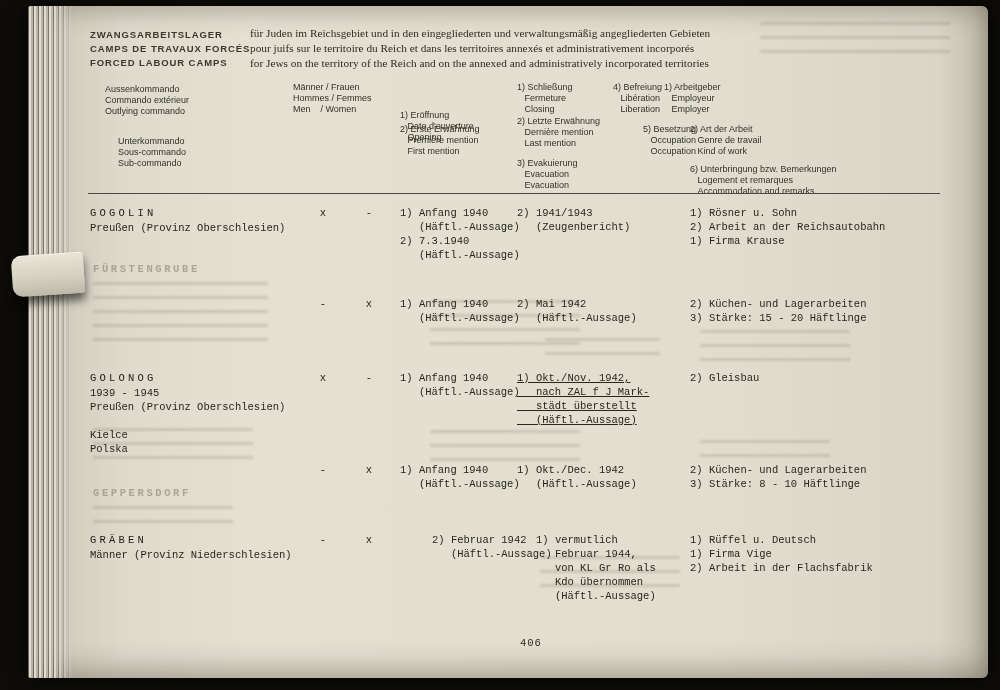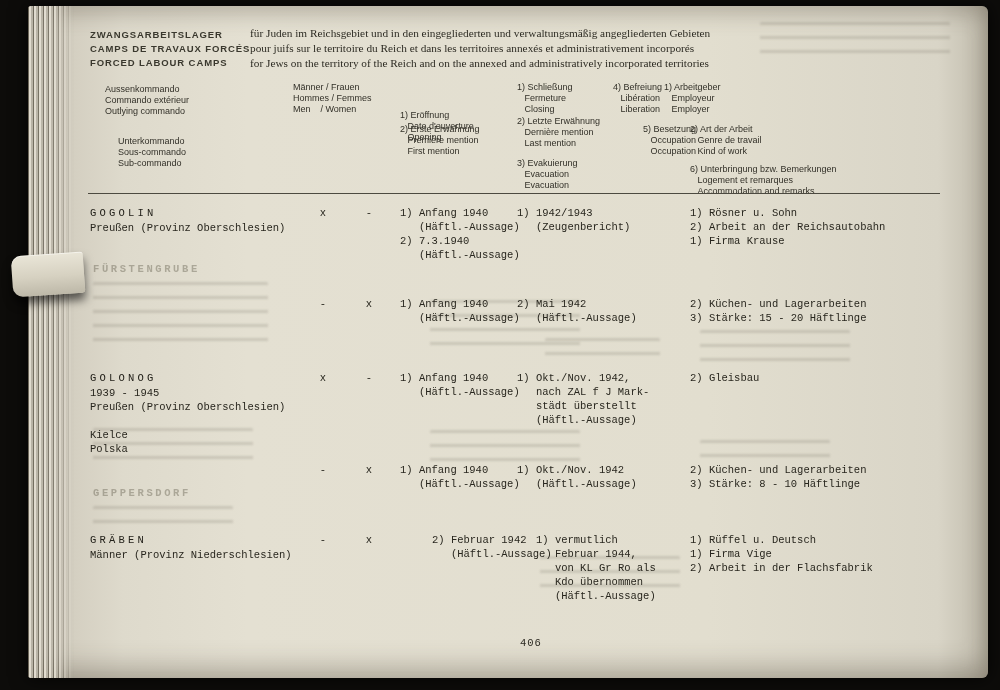--- a/index.html
+++ b/index.html
@@ -145,21 +145,21 @@
 
   <div class="row" style="top:206px;">
     <div class="cell camp" style="left:90px;top:0;">GOGOLIN</div>
     <div class="cell" style="left:90px;top:15px;">Preußen (Provinz Oberschlesien)</div>
     <div class="cell mark" style="left:316px;top:0;">x</div>
     <div class="cell mark" style="left:362px;top:0;">-</div>
     <div class="cell" style="left:400px;top:0;">1) Anfang 1940
    (Häftl.-Aussage)
 2) 7.3.1940
    (Häftl.-Aussage)</div>
-    <div class="cell" style="left:517px;top:0;">1) 1942/1943
+    <div class="cell" style="left:517px;top:0;">2) 1941/1943
    (Zeugenbericht)</div>
     <div class="cell" style="left:690px;top:0;">1) Rösner u. Sohn
 2) Arbeit an der Reichsautobahn
 1) Firma Krause</div>
   </div>
 
   <div class="row" style="top:297px;">
     <div class="cell camp" style="left:90px;top:0;"></div>
     <div class="cell" style="left:90px;top:15px;"></div>
     <div class="cell mark" style="left:316px;top:0;">-</div>
@@ -176,35 +176,35 @@
     <div class="cell camp" style="left:90px;top:0;">GOLONOG</div>
     <div class="cell" style="left:90px;top:15px;">1939 - 1945
 Preußen (Provinz Oberschlesien)
 
 Kielce
 Polska</div>
     <div class="cell mark" style="left:316px;top:0;">x</div>
     <div class="cell mark" style="left:362px;top:0;">-</div>
     <div class="cell" style="left:400px;top:0;">1) Anfang 1940
    (Häftl.-Aussage)</div>
-    <div class="cell" style="left:517px;top:0;">1) Okt./Nov. 1942,
+    <div class="cell" style="left:517px;top:0;text-decoration:underline;">1) Okt./Nov. 1942,
    nach ZAL f J Mark-
    städt überstellt
    (Häftl.-Aussage)</div>
     <div class="cell" style="left:690px;top:0;">2) Gleisbau</div>
   </div>
 
   <div class="row" style="top:463px;">
     <div class="cell camp" style="left:90px;top:0;"></div>
     <div class="cell" style="left:90px;top:15px;"></div>
     <div class="cell mark" style="left:316px;top:0;">-</div>
     <div class="cell mark" style="left:362px;top:0;">x</div>
     <div class="cell" style="left:400px;top:0;">1) Anfang 1940
    (Häftl.-Aussage)</div>
-    <div class="cell" style="left:517px;top:0;">1) Okt./Nov. 1942
+    <div class="cell" style="left:517px;top:0;">1) Okt./Dec. 1942
    (Häftl.-Aussage)</div>
     <div class="cell" style="left:690px;top:0;">2) Küchen- und Lagerarbeiten
 3) Stärke: 8 - 10 Häftlinge</div>
   </div>
 
   <div class="row" style="top:533px;">
     <div class="cell camp" style="left:90px;top:0;">GRÄBEN</div>
     <div class="cell" style="left:90px;top:15px;">Männer (Provinz Niederschlesien)</div>
     <div class="cell mark" style="left:316px;top:0;">-</div>
     <div class="cell mark" style="left:362px;top:0;">x</div>

